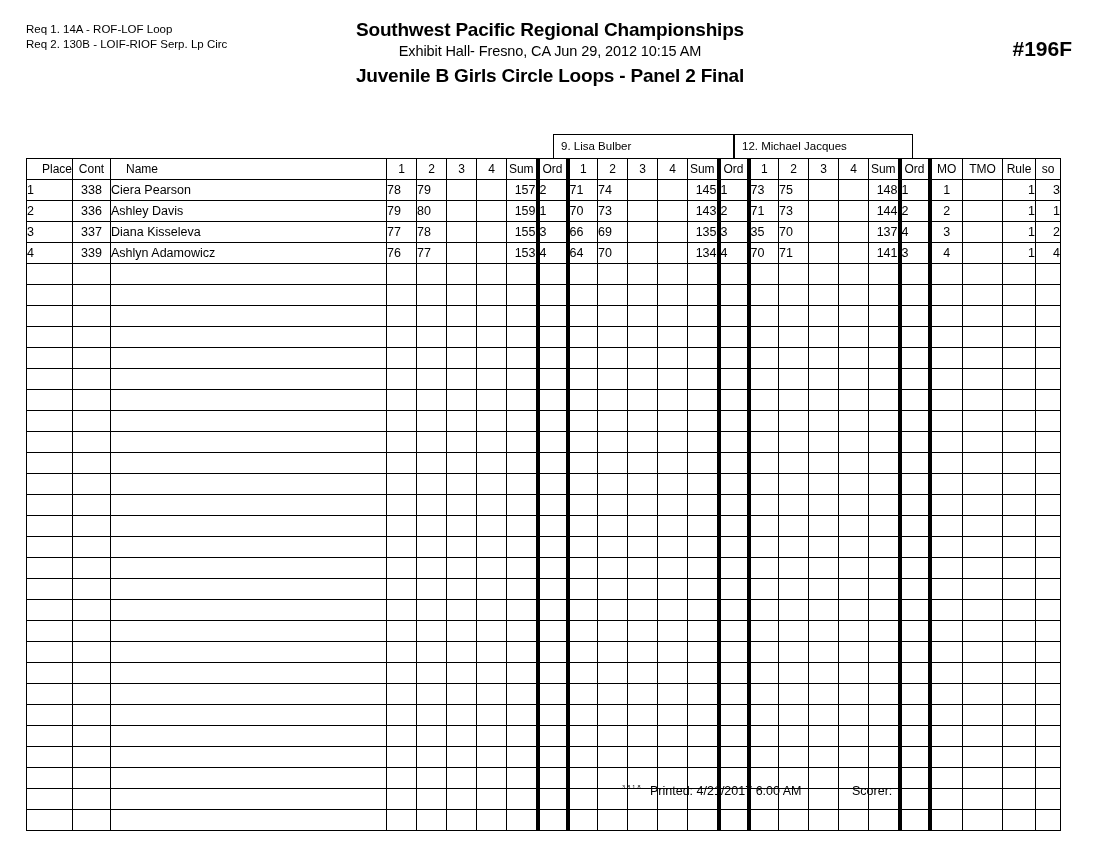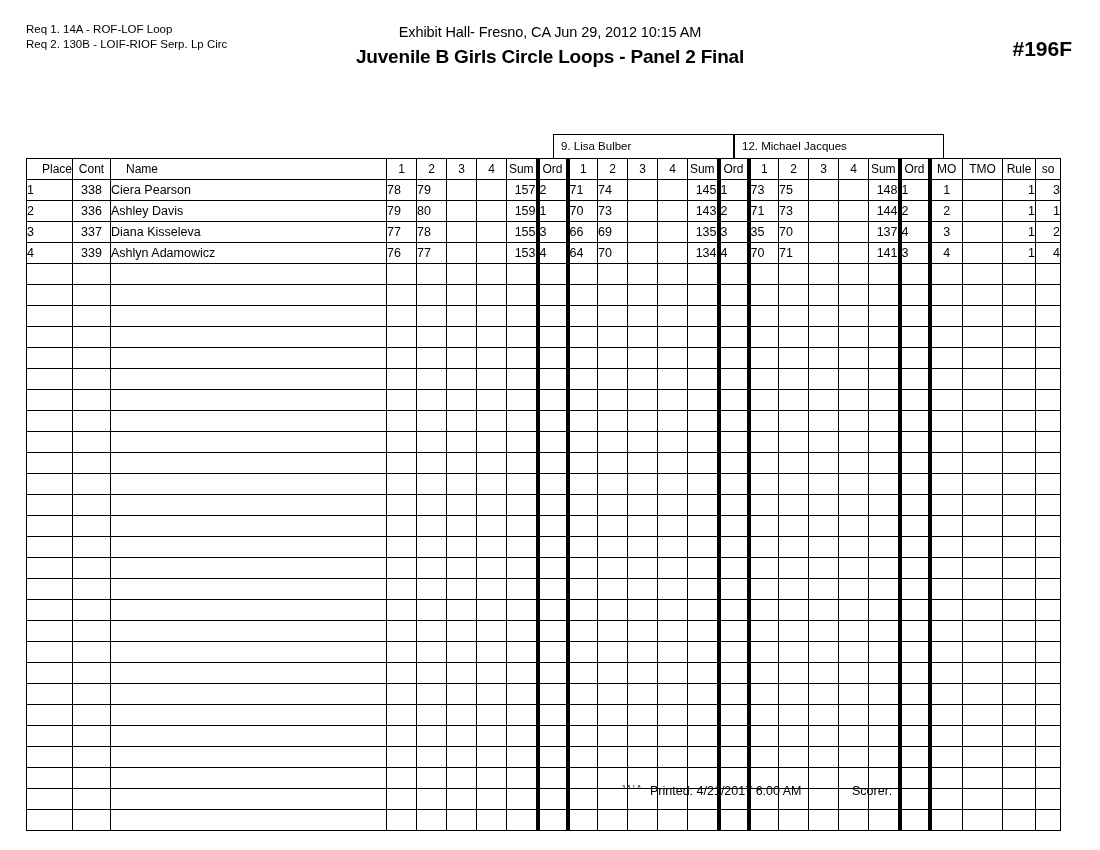--- a/index.html
+++ b/index.html
@@ -153,30 +153,31 @@
 </style>
 </head>
 <body>
 
 <div id="reqs">
   <div>Req  1.  14A - ROF-LOF Loop</div>
   <div>Req  2.  130B - LOIF-RIOF Serp. Lp Circ</div>
 </div>
 
 <div id="titleblock">
+  <div class="t1">Southwest Pacific Regional Championships</div>
   <div class="t2">Exhibit Hall-  Fresno, CA  Jun 29, 2012  10:15 AM</div>
   <div class="t3">Juvenile B Girls Circle Loops - Panel 2 Final</div>
 </div>
 
 <div id="eventno">#196F</div>
 
 <div id="judgebar">
   <div class="judgebox" style="left:0px;   width:181px;margin-top:36px;">7.  Diane Rieben</div>
   <div class="judgebox" style="left:181px; width:181px;">9.  Lisa Bulber</div>
-  <div class="judgebox" style="left:362px; width:210px;">12.  Michael Jacques</div>
+  <div class="judgebox" style="left:362px; width:179px;">12.  Michael Jacques</div>
 </div>
 
 <table class="sheet">
   <colgroup>
     <col style="width:32px">
     <col style="width:38px">
     <col style="width:276px">
 
     <col style="width:30px">
       <col style="width:30px">

